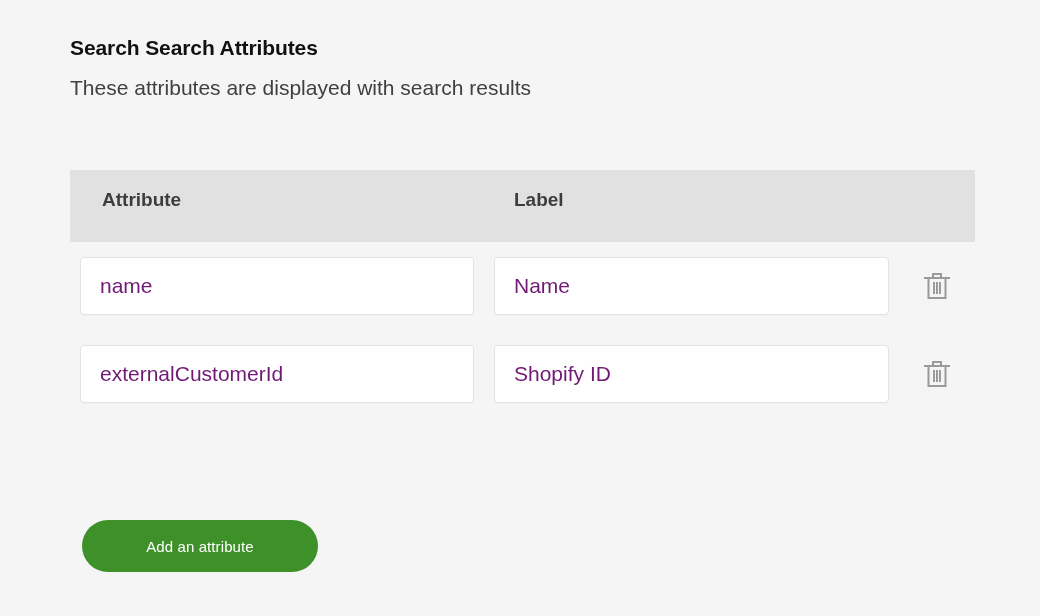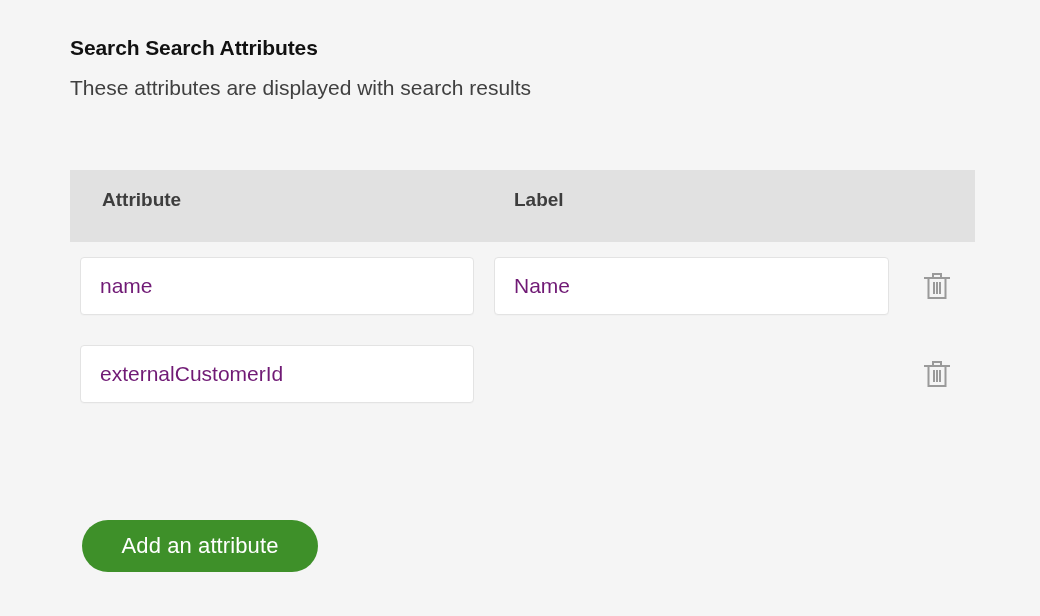--- a/index.html
+++ b/index.html
@@ -128,21 +128,21 @@
     position: absolute;
     left: 82px;
     top: 520px;
     width: 236px;
     height: 52px;
     border: 0;
     border-radius: 26px;
     background: #3e9029;
     color: #ffffff;
     font-family: "Liberation Sans", sans-serif;
-    font-size: 22px;
+    font-size: 15px;
     font-weight: normal;
     letter-spacing: 0.1px;
     cursor: pointer;
     padding: 0;
   }
 </style>
 </head>
 <body>
 
 <div class="panel">
@@ -173,20 +173,21 @@
               <line x1="14" y1="12" x2="14" y2="22"></line>
               <line x1="17" y1="12" x2="17" y2="22"></line>
             </svg>
           </span>
         </button>
       </div>
 
 
       <div class="attr-row">
         <input class="field field-attribute" type="text" value="externalCustomerId" style="">
+        <input class="field field-label" type="text" value="Shopify ID" style="">
         <button class="delete-btn">
           <span>
             <svg width="28" height="30" viewBox="0 0 28 30" fill="none" stroke="#9a9a9a" stroke-width="2" stroke-linecap="square">
               <line x1="2" y1="7" x2="26" y2="7"></line>
               <rect x="10" y="3" width="8" height="4"></rect>
               <path d="M5.5 7 L5.5 27 L22.5 27 L22.5 7"></path>
               <line x1="11" y1="12" x2="11" y2="22"></line>
               <line x1="14" y1="12" x2="14" y2="22"></line>
               <line x1="17" y1="12" x2="17" y2="22"></line>
             </svg>

